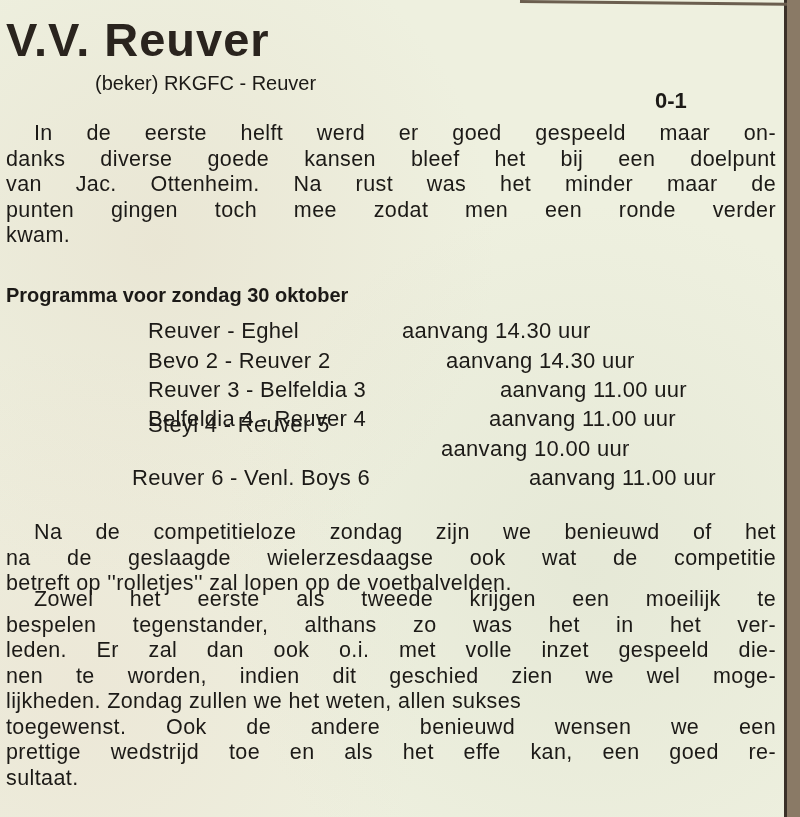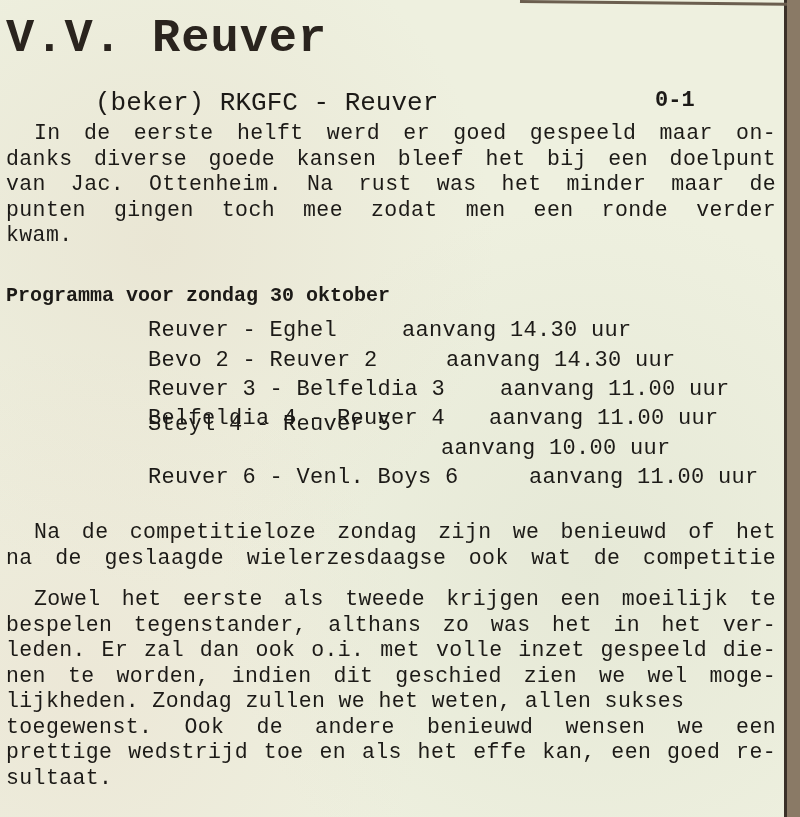--- a/index.html
+++ b/index.html
@@ -10,39 +10,39 @@
     }
     .paper {
       position: absolute; left: 0; top: 0;
       width: 787px; height: 817px;
       background: #eef0df;
       background-image:
         radial-gradient(circle at 20% 30%, rgba(220,200,180,0.25) 0, transparent 40%),
         radial-gradient(circle at 75% 70%, rgba(210,215,195,0.3) 0, transparent 45%),
         radial-gradient(circle at 10% 85%, rgba(230,205,190,0.25) 0, transparent 35%);
       color: #1c1a17;
-      font-family: Liberation Mono, monospace;
+      font-family: Liberation Sans, sans-serif;
       border-right: 3px solid #3a3028;
       box-sizing: border-box;
     }
     .edge-top {
       position: absolute; left: 520px; top: 0; width: 267px; height: 3px;
       background: #6b5e4f;
       transform: rotate(0.6deg);
       transform-origin: left top;
     }
     .title {
       position: absolute; left: 6px; top: 12px;
       font-size: 47px; font-weight: bold; letter-spacing: 1px;
       color: #2a241e;
       white-space: nowrap;
     }
     .result-line {
-      position: absolute; left: 95px; top: 88px; width: 590px;
-      font-size: 26px; white-space: nowrap;
+      position: absolute; left: 95px; top: 72px; width: 590px;
+      font-size: 20px; white-space: nowrap;
     }
     .result-score {
       position: absolute; left: 655px; top: 88px;
       font-size: 22px; font-weight: bold;
     }
     .para {
       position: absolute; left: 6px;
       width: 770px;
       font-size: 21.5px;
       line-height: 25.5px;
@@ -89,27 +89,28 @@
 
     <div class="fixture" style="left:148px; top:377px;">Reuver 3 - Belfeldia 3</div>
     <div class="fixture" style="left:500px; top:377px;">aanvang 11.00 uur</div>
 
     <div class="fixture" style="left:148px; top:406px;">Belfeldia 4 - Reuver 4</div>
     <div class="fixture" style="left:489px; top:406px;">aanvang 11.00 uur</div>
 
     <div class="fixture" style="left:148px; top:412px;">Steyl 4 - Reuver 5</div>
     <div class="fixture" style="left:441px; top:436px;">aanvang 10.00 uur</div>
 
-    <div class="fixture" style="left:148px; top:465px;text-align:center;">Reuver 6 - Venl. Boys 6</div>
+    <div class="fixture" style="left:132px; top:465px;text-align:center;">Reuver 6 - Venl. Boys 6</div>
     <div class="fixture" style="left:529px; top:465px;">aanvang 11.00 uur</div>
   </div>
 
   <div class="para" style="top:496px;margin-top:24px;">
     <span class="line indent">Na de competitieloze zondag zijn we benieuwd of het</span>
     <span class="line">na de geslaagde wielerzesdaagse ook wat de competitie</span>
+    <span class="line last">betreft op ''rolletjes'' zal lopen op de voetbalvelden.</span>
   </div>
 
   <div class="para" style="top:587px;">
     <span class="line indent">Zowel het eerste als tweede krijgen een moeilijk te</span>
     <span class="line">bespelen tegenstander, althans zo was het in het ver-</span>
     <span class="line">leden. Er zal dan ook o.i. met volle inzet gespeeld die-</span>
     <span class="line">nen te worden, indien dit geschied zien we wel moge-</span>
     <span class="line last">lijkheden. Zondag zullen we het weten, allen sukses</span>
     <span class="line">toegewenst. Ook de andere benieuwd wensen we een</span>
     <span class="line">prettige wedstrijd toe en als het effe kan, een goed re-</span>

